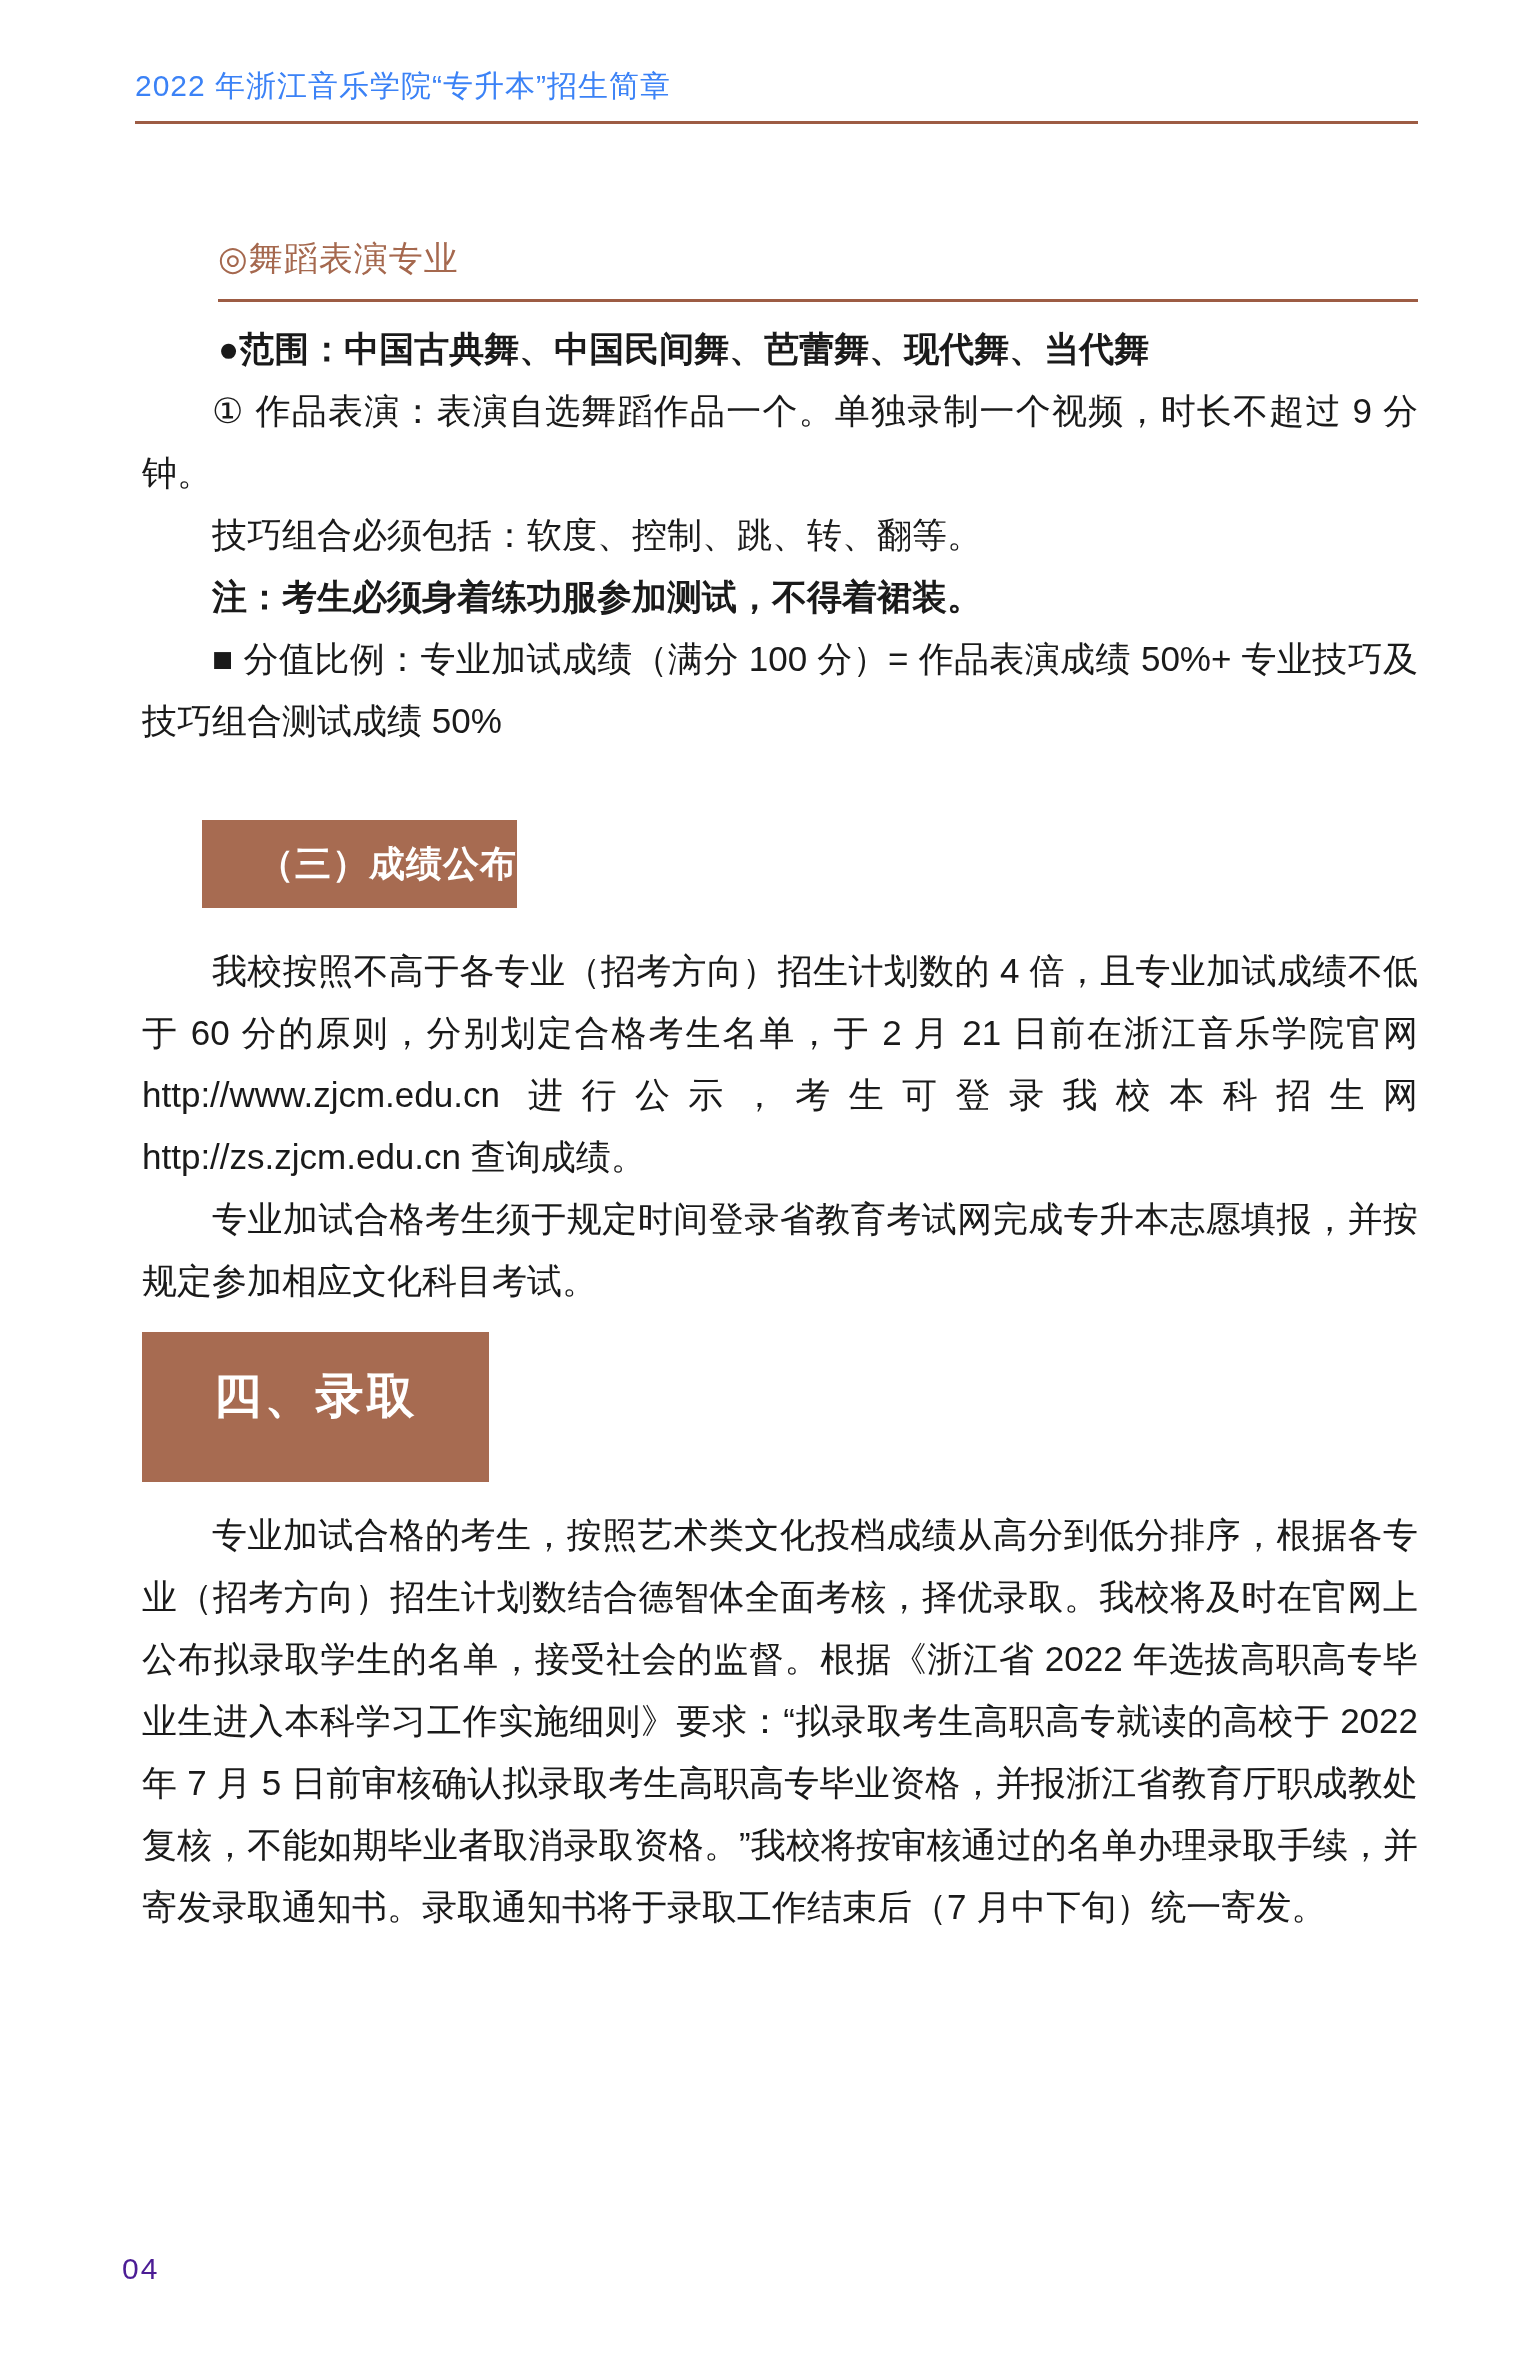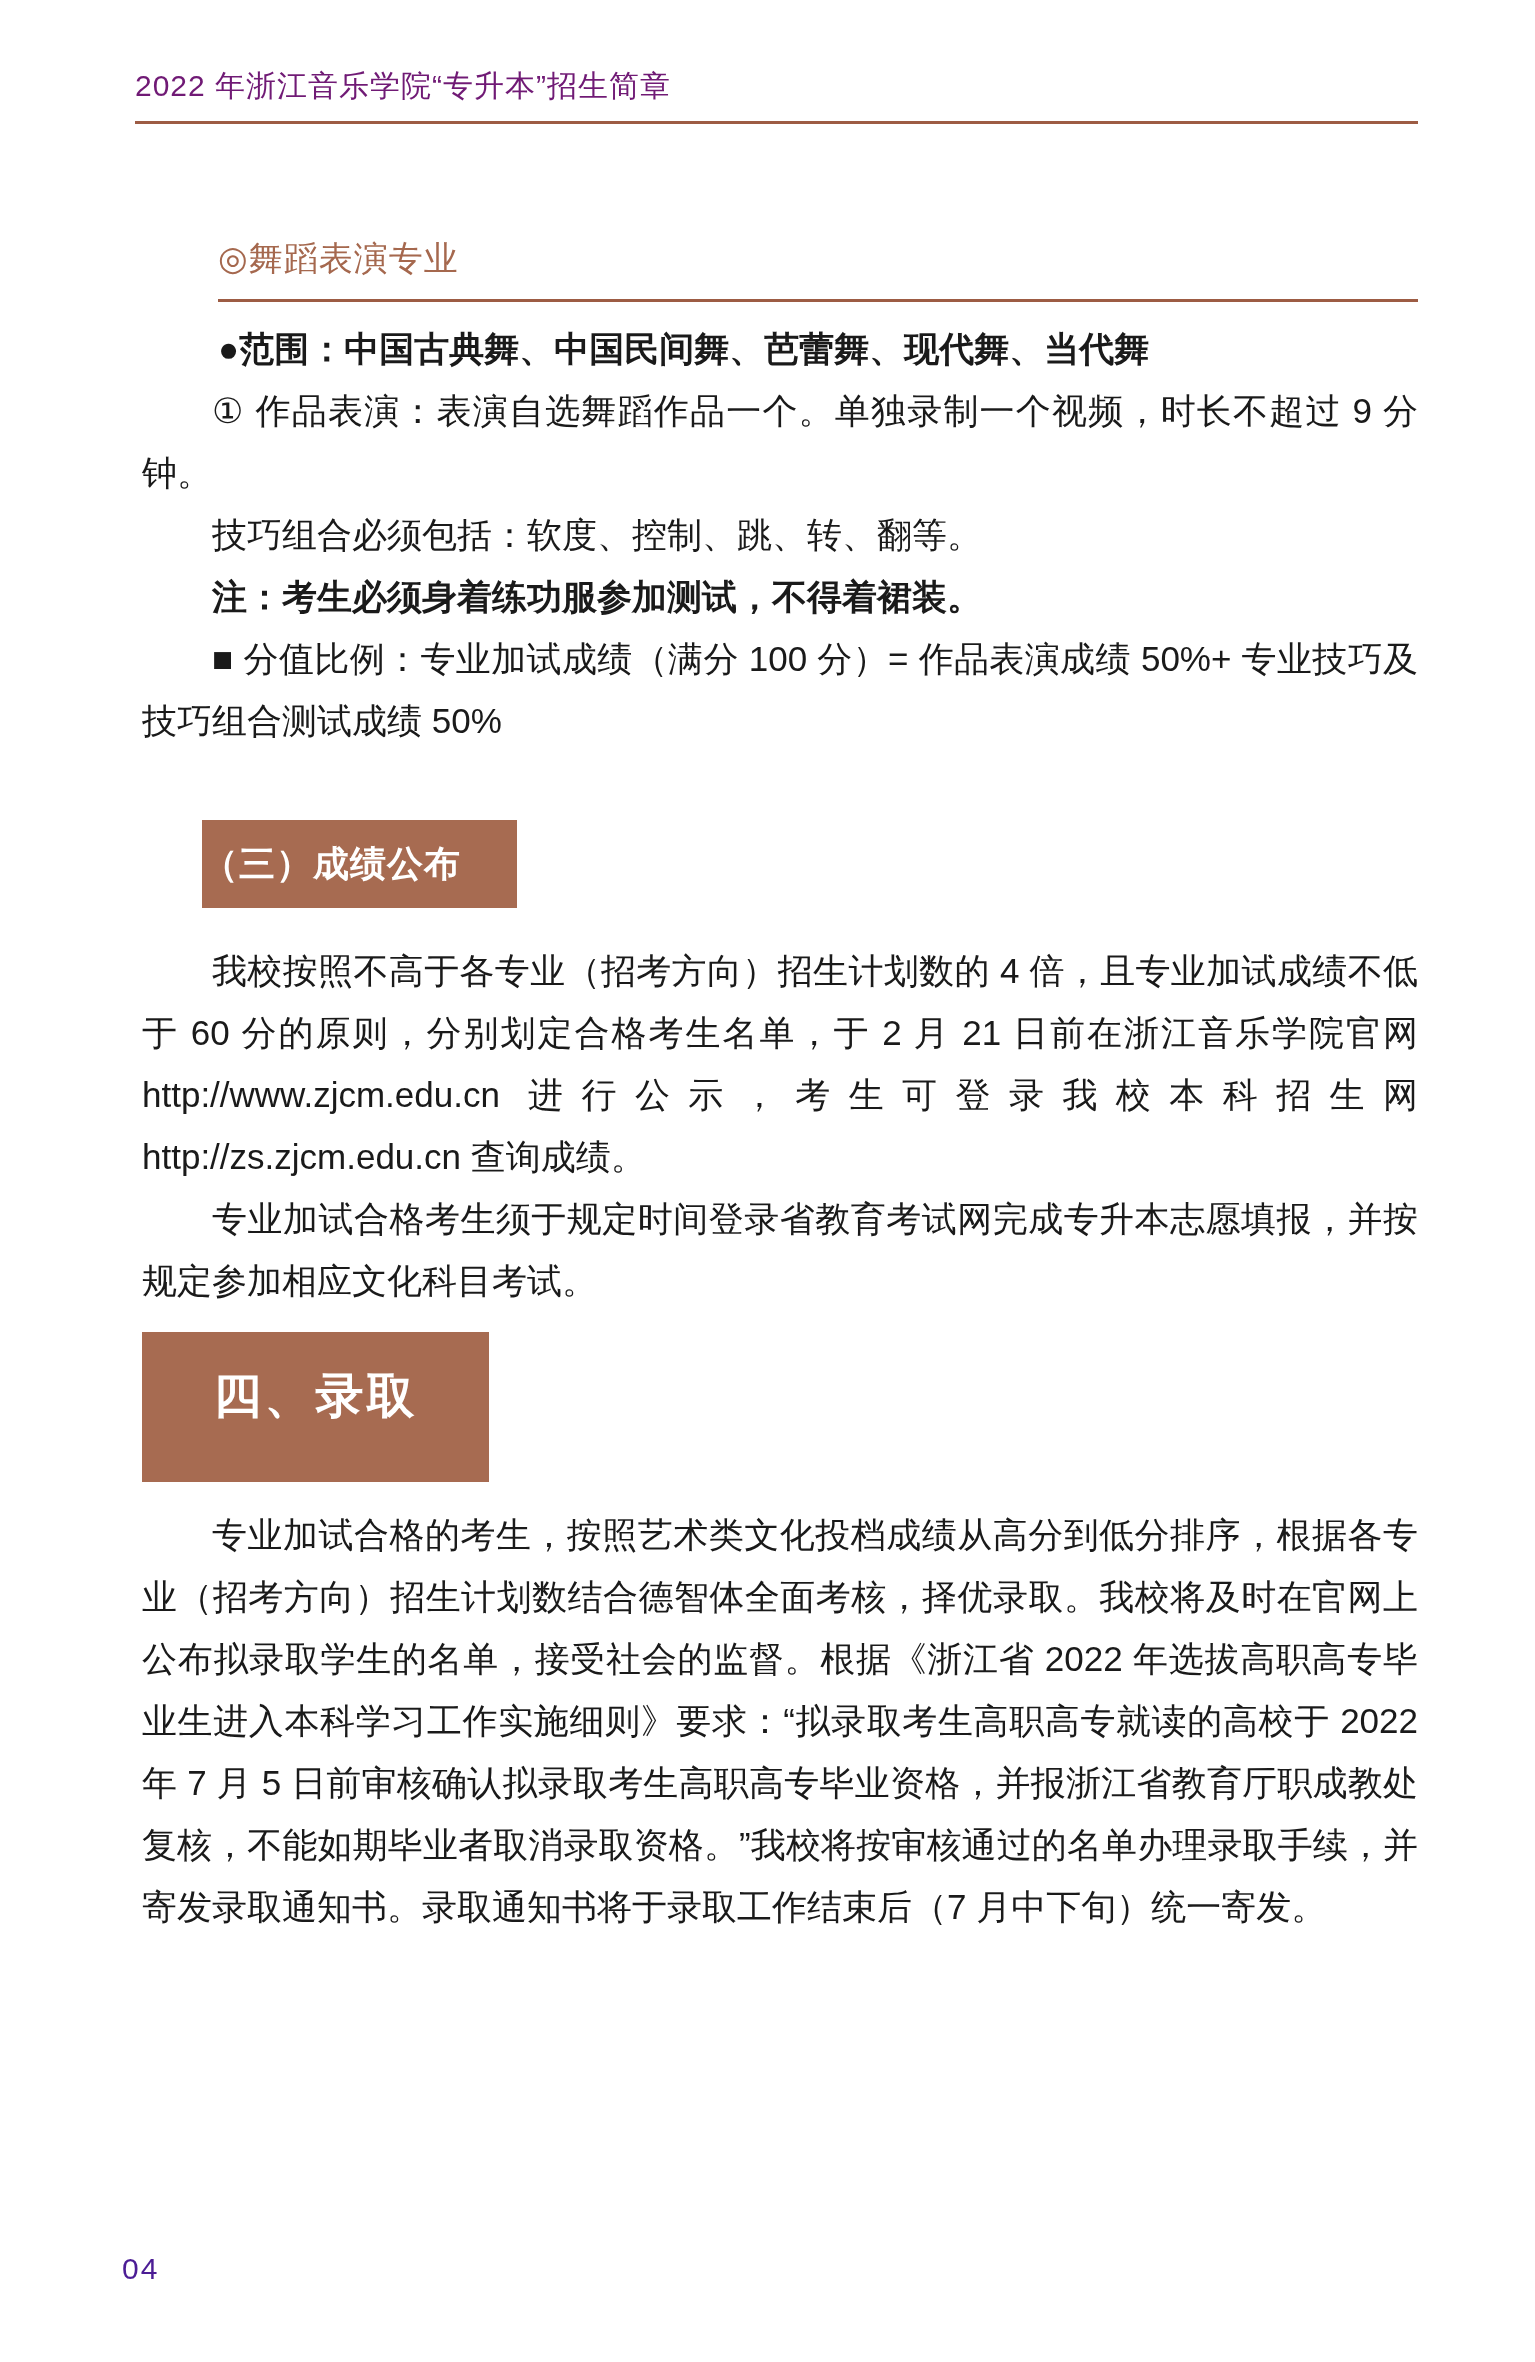--- a/index.html
+++ b/index.html
@@ -6,21 +6,21 @@
   body{
     position:relative;
     width:1535px;height:2362px;
     font-family:"Liberation Sans","DejaVu Sans",sans-serif;
     color:#1a1a1a;
     overflow:hidden;
   }
   .doc-title{
     position:absolute;left:135px;top:66px;
     font-size:30px;line-height:40px;
-    color:#701a75;letter-spacing:1px;
+    color:#3b82f6;letter-spacing:1px;
   }
   .doc-rule{
     position:absolute;left:135px;top:121px;width:1283px;height:3px;
     background:#9D5C44;
   }
   .sec-heading{
     position:absolute;left:218px;top:236px;margin:0;
     font-size:34px;line-height:44px;font-weight:normal;
     color:#A5684E;letter-spacing:1px;
   }
@@ -34,21 +34,21 @@
   }
   .flow p{margin:0;text-indent:70px;}
   p.scope{font-weight:bold;text-indent:76px;}
   p.bold{font-weight:bold;}
   .bullet{font-style:normal;}
   .badge{
     margin:68px 0 32px 60px;
     width:315px;height:88px;
     background:#A76B51;color:#ffffff;
     font-size:36px;font-weight:bold;line-height:88px;
-    text-align:left;text-indent:0;letter-spacing:1px;
+    text-align:right;text-indent:0;letter-spacing:1px;
   }
   .banner{
     margin:20px 0 22px 0;
     width:347px;height:150px;
     background:#A76B51;color:#ffffff;
     font-family:"Liberation Serif","DejaVu Serif",serif;
     font-size:48px;font-weight:bold;line-height:127px;
     text-align:center;letter-spacing:3px;
   }
   .page-number{

